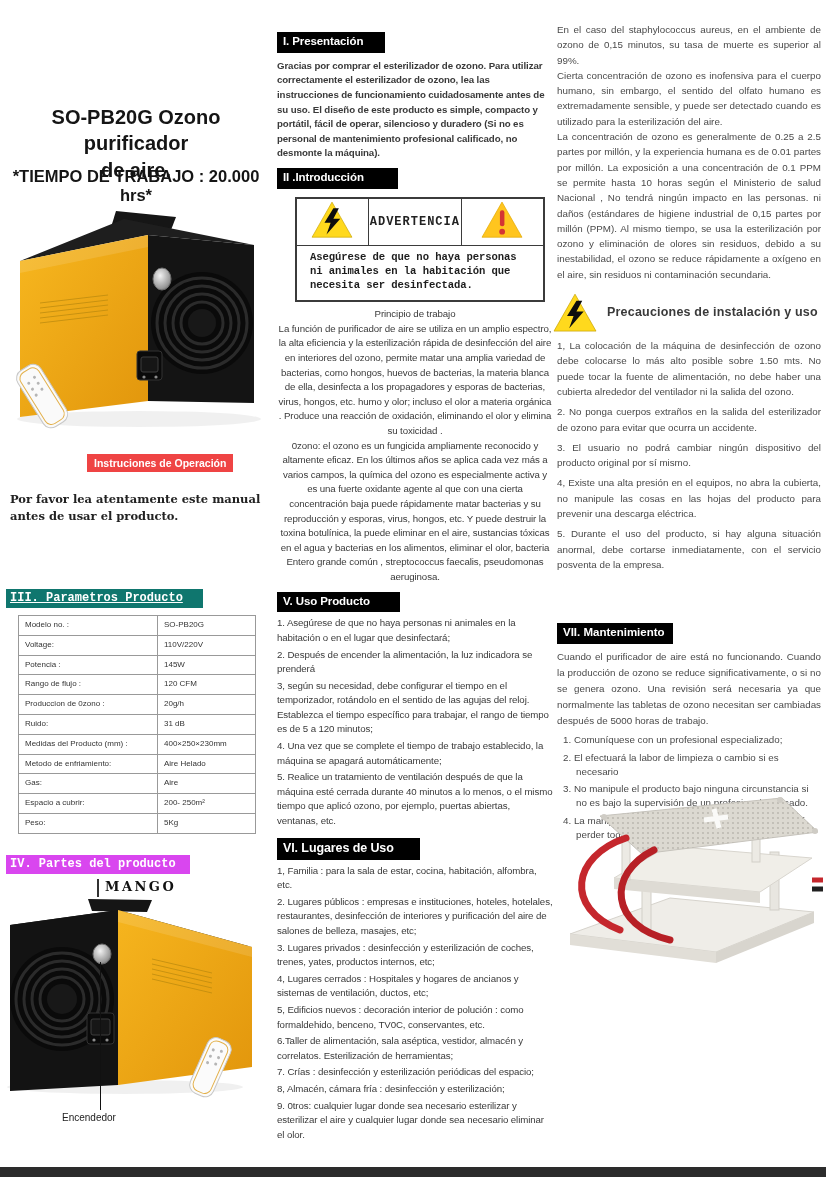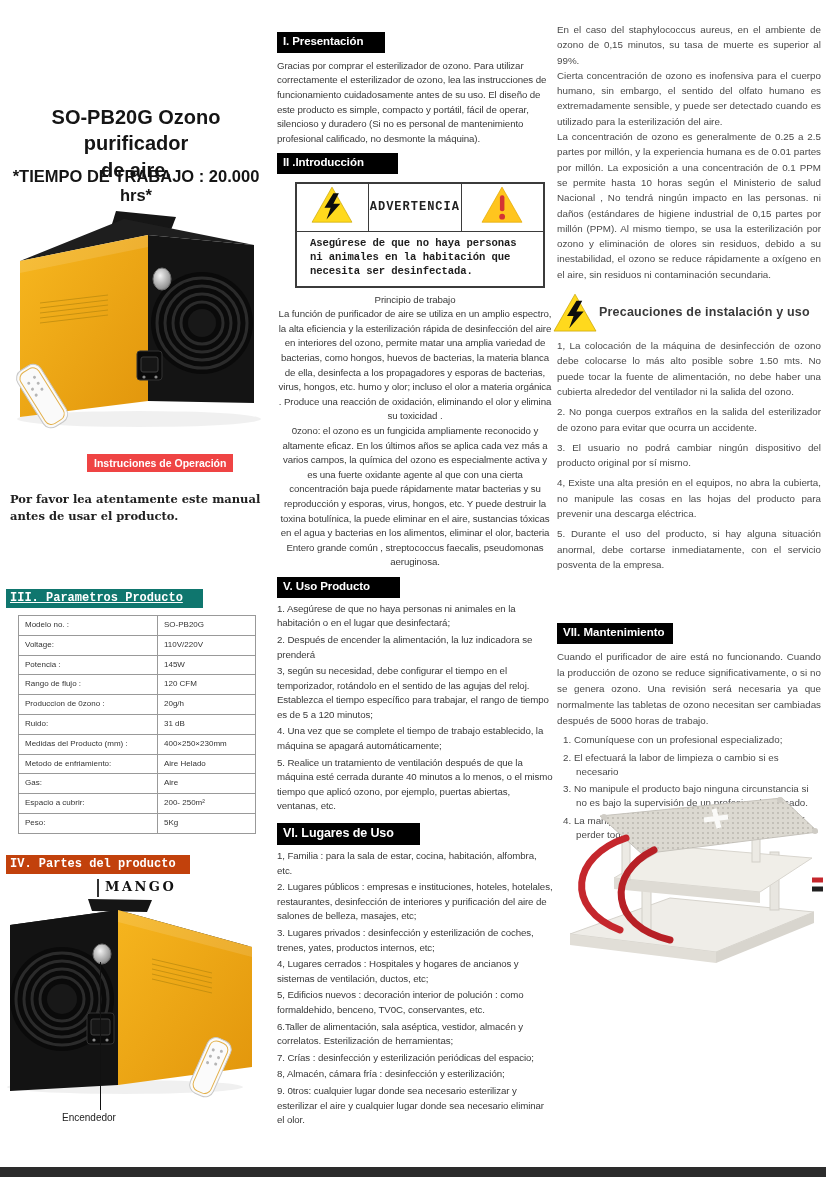--- a/index.html
+++ b/index.html
@@ -23,48 +23,48 @@
   .opnote{position:absolute;left:10px;top:491px;width:256px;font-size:11.5px;
           line-height:1.45;color:#222;}
   .paramsbadge{position:absolute;left:6px;top:589px;background:#0f766e;color:#fff;
                font-weight:bold;font-size:12px;text-decoration:underline;
                padding:2px 20px 3px 4px;}
   .paramstable{position:absolute;left:18px;top:615px;width:238px;
                border-collapse:collapse;border:1.5px solid #555;}
   .paramstable td{border:1px solid #999;font-size:8px;color:#333;
                   padding:5px 4px 5px 6px;line-height:1.1;}
   .paramstable td.pl{width:128px;}
-  .partsbadge{position:absolute;left:6px;top:855px;background:#c2410c;color:#fff;
+  .partsbadge{position:absolute;left:6px;top:855px;background:#d946ef;color:#fff;
               font-weight:bold;font-size:12px;padding:2px 14px 3px 4px;}
   .mangoline{position:absolute;left:97px;top:879px;width:1.5px;height:18px;background:#333;}
   .mango{position:absolute;left:105px;top:879px;font-size:13px;letter-spacing:2.5px;color:#111;}
   .photo2{position:absolute;left:0px;top:897px;width:262px;height:202px;}
   .encline{position:absolute;left:100px;top:962px;width:1.2px;height:148px;background:#111;}
   .enclabel{position:absolute;left:62px;top:1112px;font-size:10px;color:#222;}
 
   
   .col-mid{position:absolute;left:277px;top:32px;width:276px;font-size:9.7px;
            line-height:14.6px;color:#3a3a3a;letter-spacing:-0.1px;}
   .col-mid p{margin:0;}
-  .s1body{margin:6px 0 0 0 !important;text-align:left;}
+  .s1body{margin:6px 0 0 0 !important;text-align:left;font-weight:bold;}
   .warnbox{margin:8px 0 0 18px;width:250px;border-collapse:collapse;border:2px solid #3b3b3b;}
   .warnbox td{border:1.5px solid #3b3b3b;text-align:center;vertical-align:middle;}
   .warnhead{height:46px;}
   .warnlabel{font-size:12px;font-weight:bold;letter-spacing:1px;color:#222;}
   .warnbody{font-size:10.6px;font-weight:bold;line-height:1.32;text-align:left !important;
             padding:5px 8px 7px 13px !important;color:#1d1d1d;}
   .center{text-align:center;}
   .pr-title{margin-top:5px !important;}
   .mid-item{margin:0 0 2px 0 !important;}
 
   
   .col-right{position:absolute;left:557px;top:22px;width:264px;font-size:9.8px;
              line-height:15.3px;color:#4a4a4a;}
   .col-right p{margin:0;text-align:justify;}
-  .prec-head{display:flex;align-items:center;margin:10px 0 4px -6px;}
+  .prec-head{display:flex;align-items:center;gap:8px;margin:10px 0 4px -6px;}
   .prec-title{font-size:12.5px;font-weight:bold;color:#3a3a3a;letter-spacing:0.2px;}
   .prec-item{text-align:right;margin:0 0 5px 0 !important;}
   .s7badge{margin:46px 0 0 0;}
   .s7intro{margin-top:5px !important;text-align:left;line-height:16px;}
   .s7item{text-align:left !important;margin:4px 0 0 6px !important;
           padding-left:13px;text-indent:-13px;line-height:13.8px;}
   .photo3{position:absolute;left:556px;top:786px;width:268px;height:198px;}
 
   .bottombar{position:absolute;left:0;top:1167px;width:826px;height:10px;background:#2c2c2c;}
 

